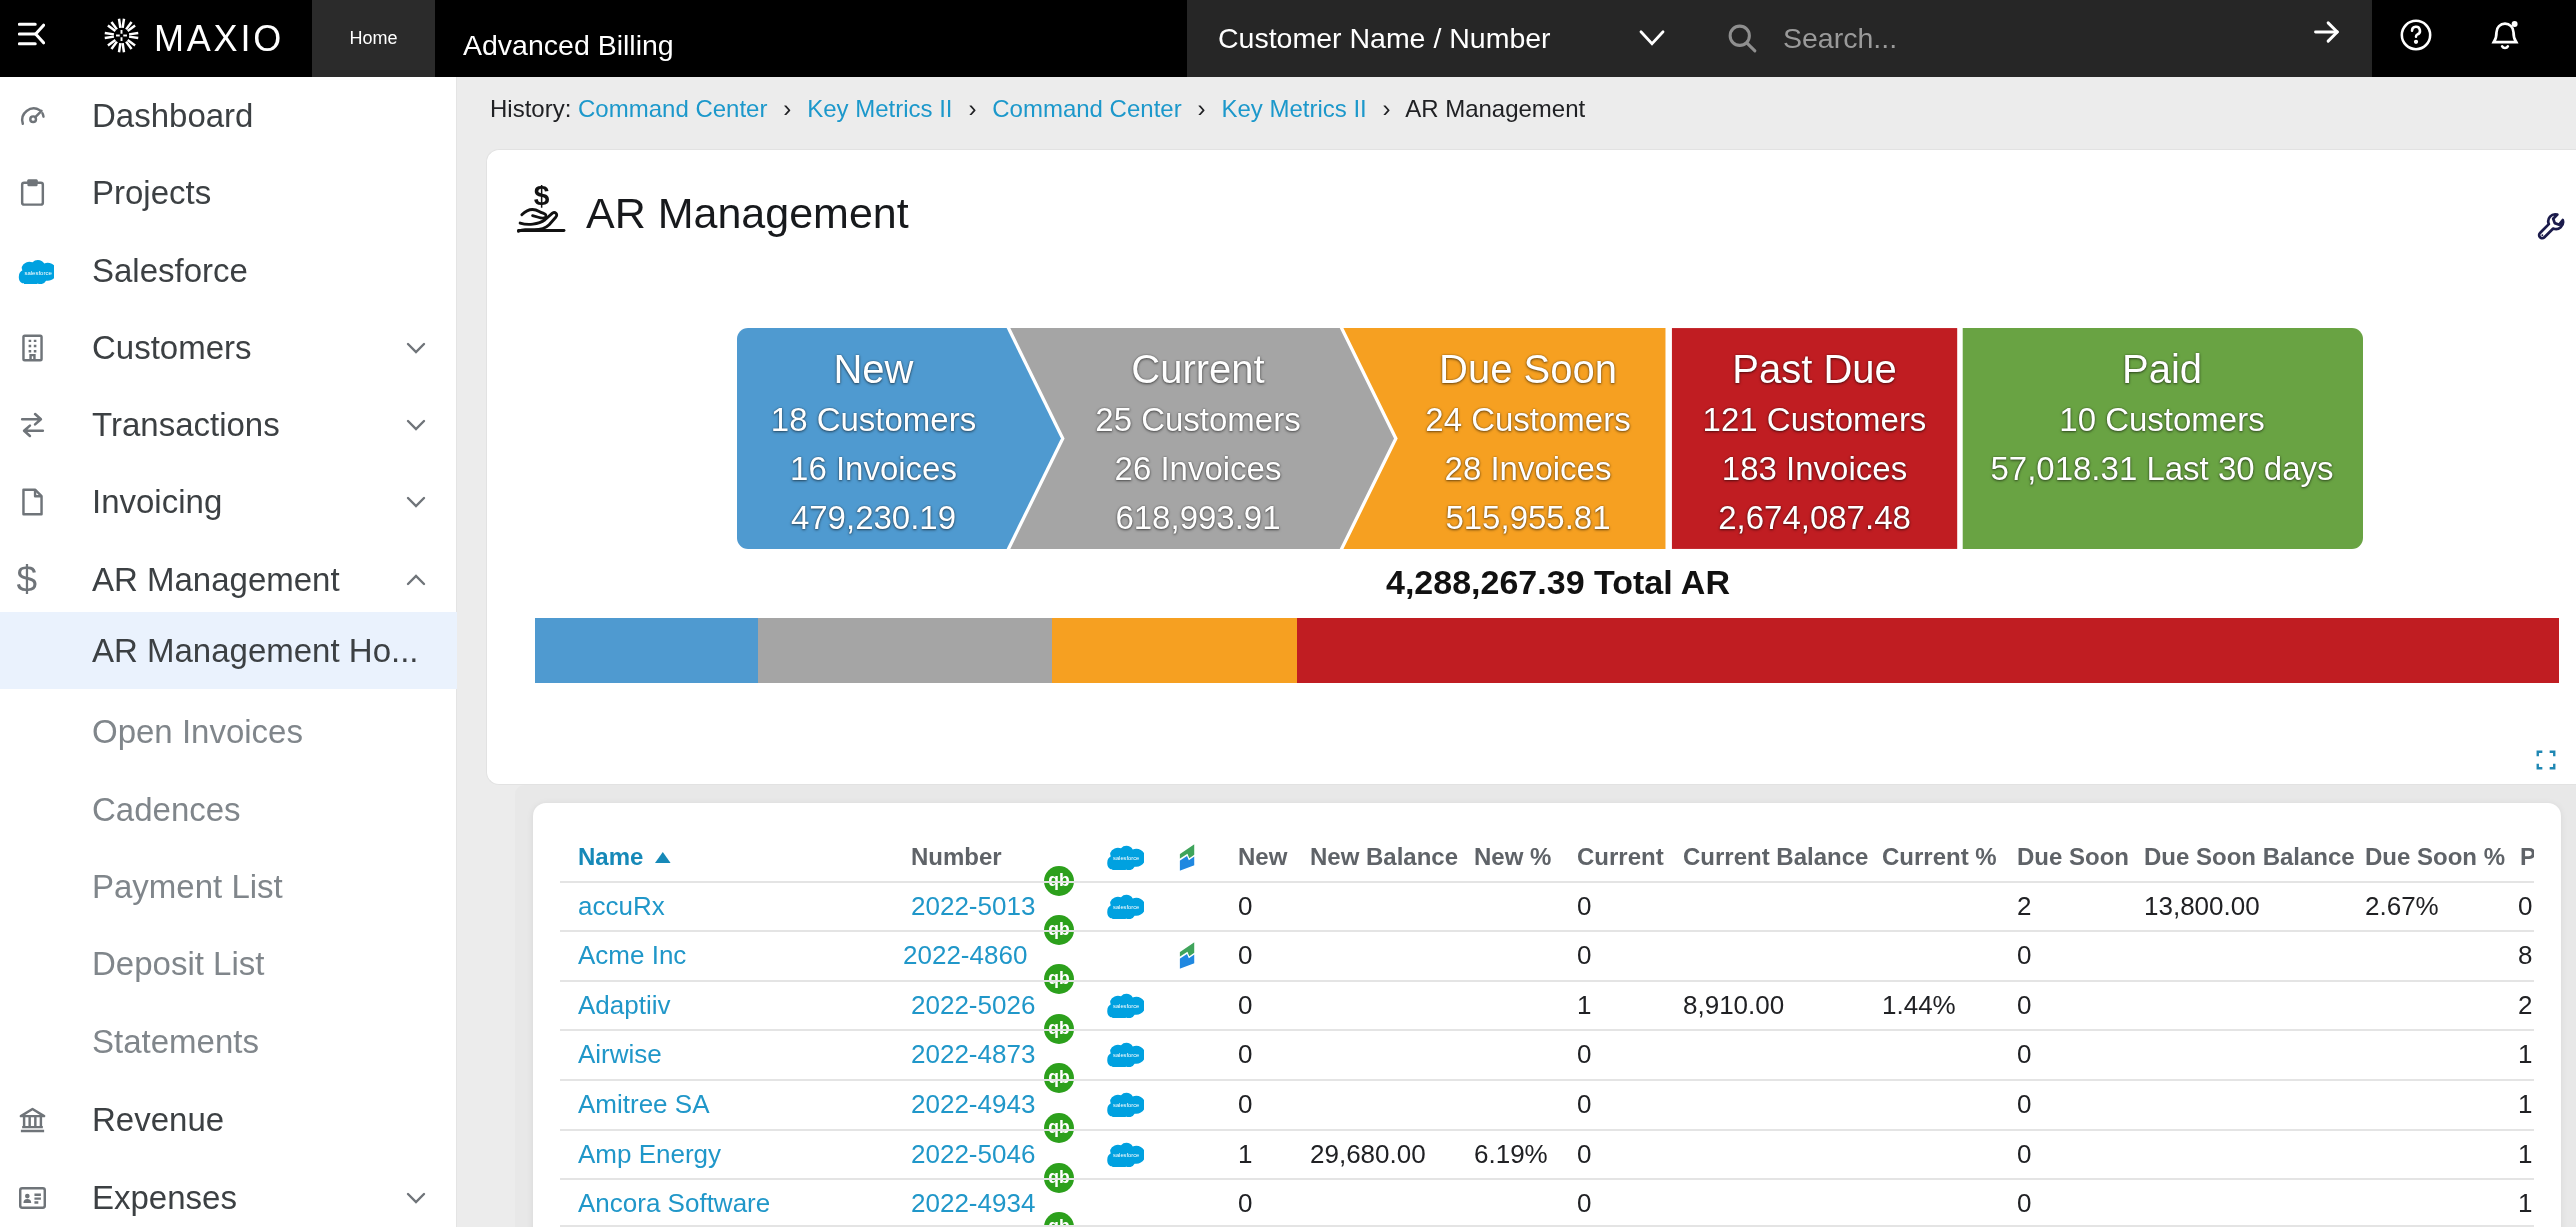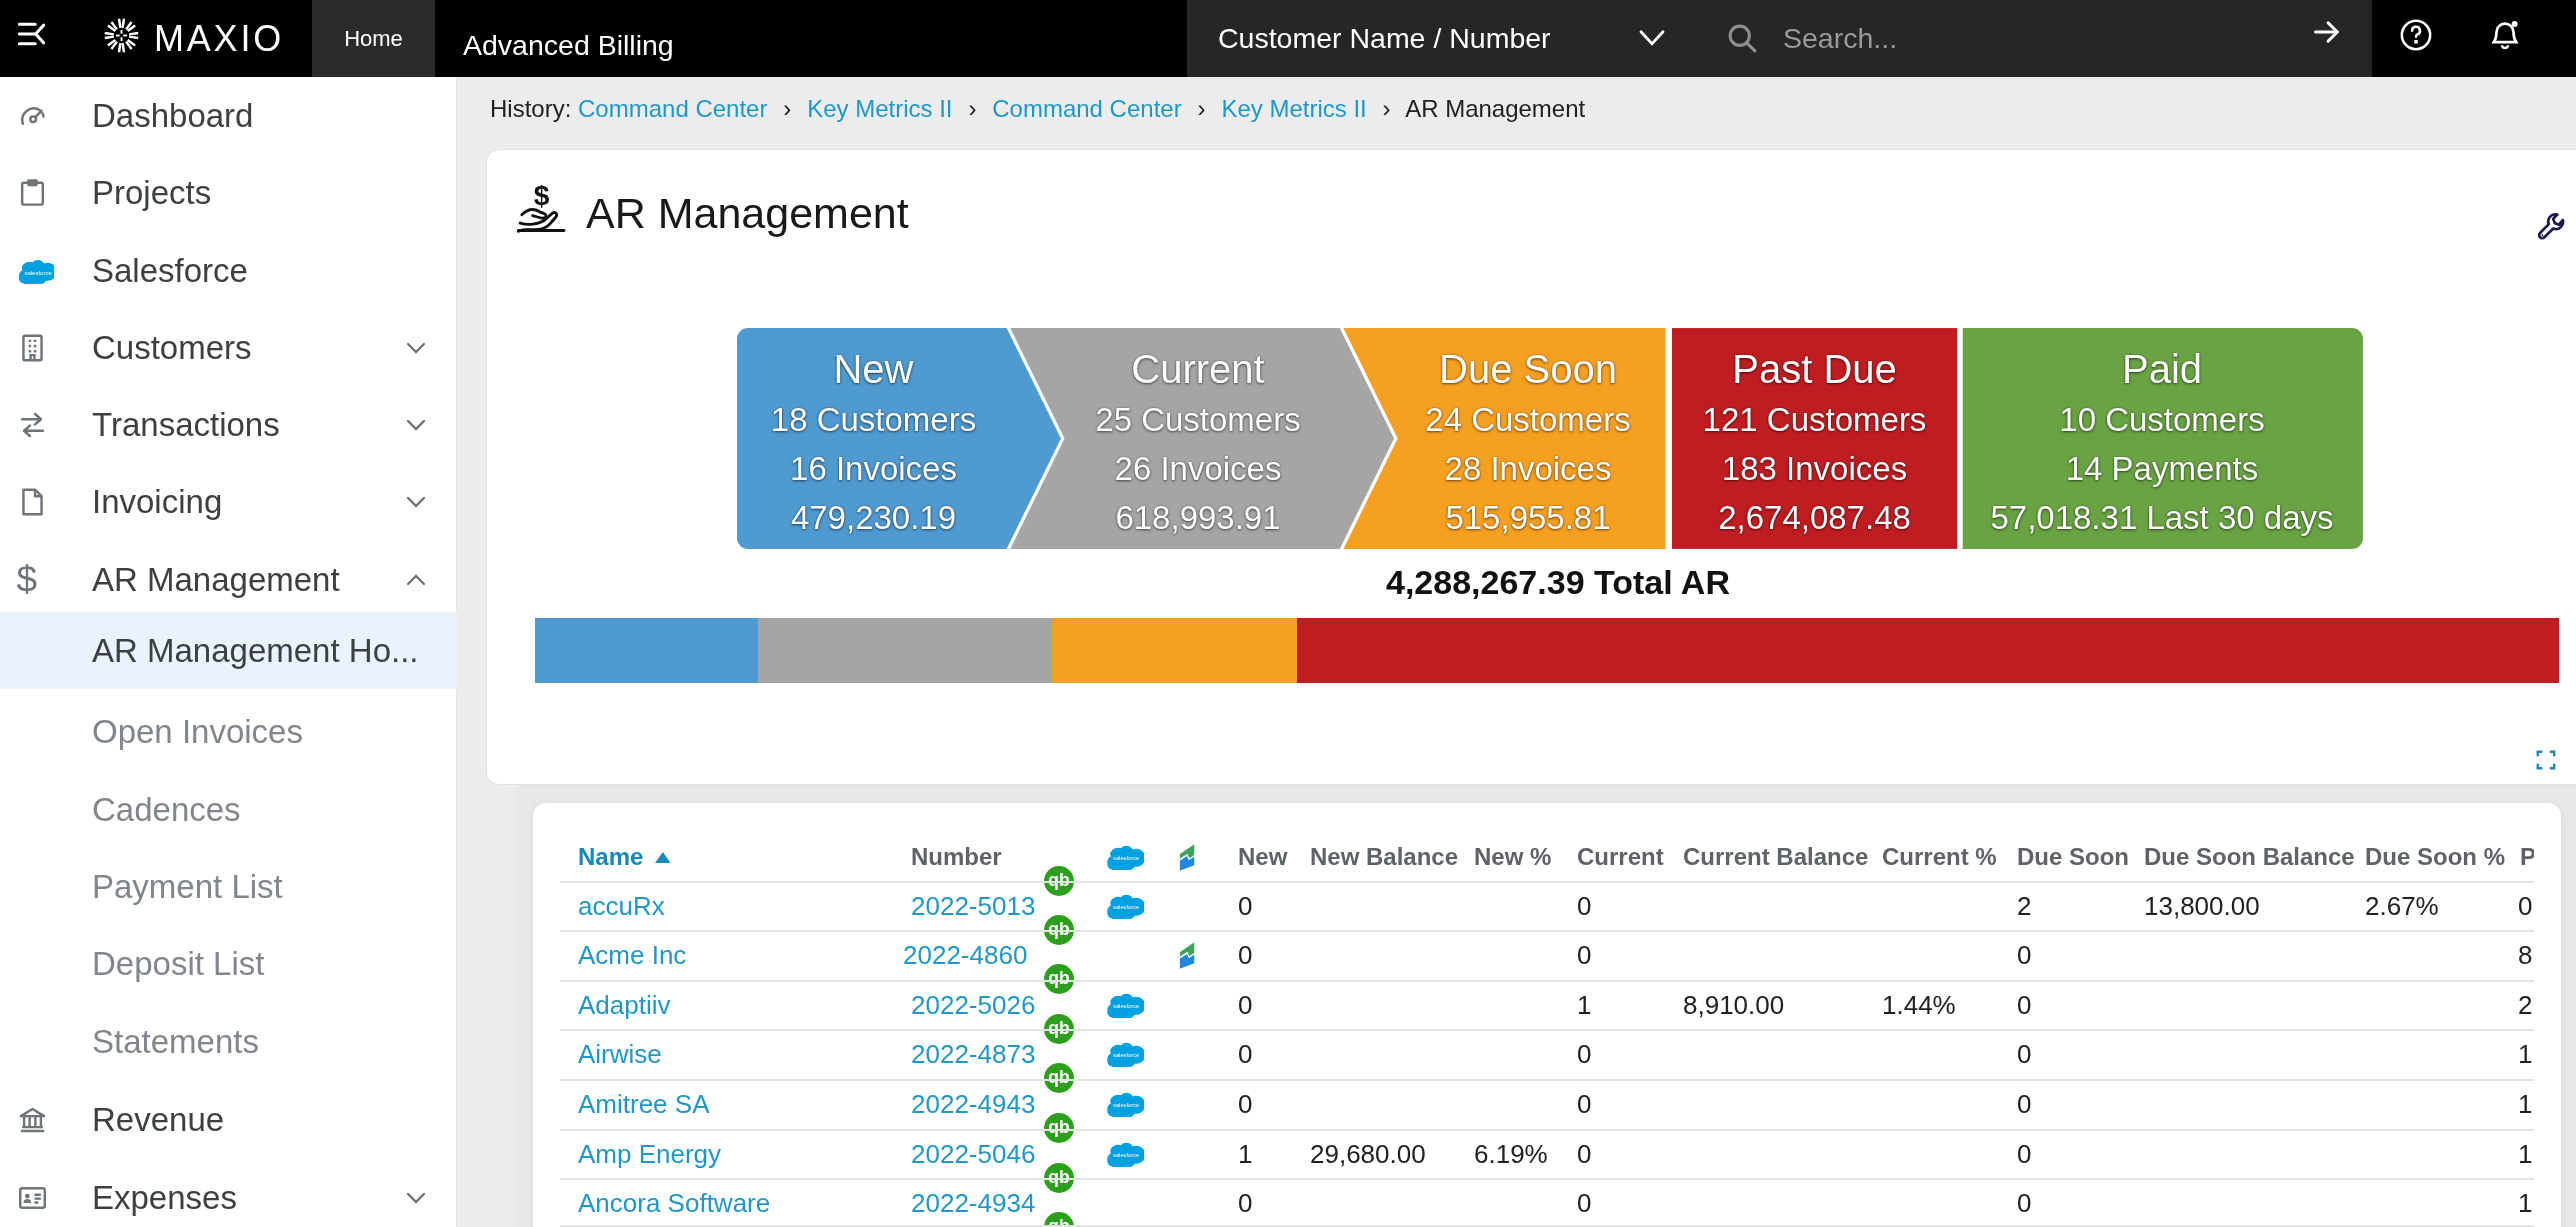--- a/index.html
+++ b/index.html
@@ -3,21 +3,21 @@
 <meta charset="utf-8">
 <style>
   * { margin:0; padding:0; box-sizing:border-box; }
   html,body { width:2576px; height:1227px; overflow:hidden; }
   body { font-family:"Liberation Sans",sans-serif; background:#ececec; }
   #page { position:relative; width:2576px; height:1227px; overflow:hidden; }
   .abs { position:absolute; }
 
   
   #topbar { position:absolute; left:0; top:0; width:2576px; height:77px; background:#000; }
-  #hometab { position:absolute; left:312px; top:0; width:123px; height:77px; background:#2b2b2b; color:#fff; font-size:22px; display:flex; align-items:center; justify-content:center; }
+  #hometab { position:absolute; left:312px; top:0; width:123px; height:77px; background:#2b2b2b; color:#fff; font-size:18px; display:flex; align-items:center; justify-content:center; }
   #advbill { position:absolute; left:463px; top:0; height:91px; color:#fff; font-size:28.5px; display:flex; align-items:center; }
   #searchzone { position:absolute; left:1187px; top:0; width:1185px; height:77px; background:#262626;padding-left:24px; }
   #custname { position:absolute; left:31px; top:0; height:77px; color:#fff; font-size:28.5px; display:flex; align-items:center; }
   #maxiotext { position:absolute; left:154px; top:17.5px; color:#fff; font-size:36px; letter-spacing:2.8px; font-weight:400; }
   #searchph { position:absolute; left:596px; top:0; height:77px; color:#9a9a9a; font-size:28.5px; display:flex; align-items:center; }
 
   
   #sidebar { position:absolute; left:0; top:77px; width:457px; height:1150px; background:#fff; border-right:1.8px solid #e4e4e4; }
   .navitem { position:absolute; left:0; width:457px; height:77px; }
   .navitem .lbl { position:absolute; left:92px; top:50%; transform:translateY(-50%); font-size:33px; color:#3c4043; }
@@ -267,21 +267,20 @@
       </div>
       <div class="fun-seg" style="left:935px; width:285px;">
         <div class="fun-title">Past Due</div>
         <div class="fun-line">121 Customers</div>
         <div class="fun-line">183 Invoices</div>
         <div class="fun-line">2,674,087.48</div>
       </div>
       <div class="fun-seg" style="left:1225px; width:400px;">
         <div class="fun-title">Paid</div>
         <div class="fun-line">10 Customers</div>
-        <div class="fun-line">14 Payments</div>
         <div class="fun-line">57,018.31 Last 30 days</div>
       </div>
     </div>
 
     <div id="totalar">4,288,267.39 Total AR</div>
     <div id="stackbar"><div style="width:223px;background:#4f9ad0"></div><div style="width:294px;background:#a5a5a5"></div><div style="width:245px;background:#f6a021"></div><div style="width:1262px;background:#c01d22"></div></div>
     <svg id="expand" viewBox="0 0 24 24" fill="none" stroke="#1f87b3" stroke-width="2.6">
         <path d="M3 8 V3 H8 M16 3 H21 V8 M21 16 V21 H16 M8 21 H3 V16"></path>
       </svg>
   </div>

